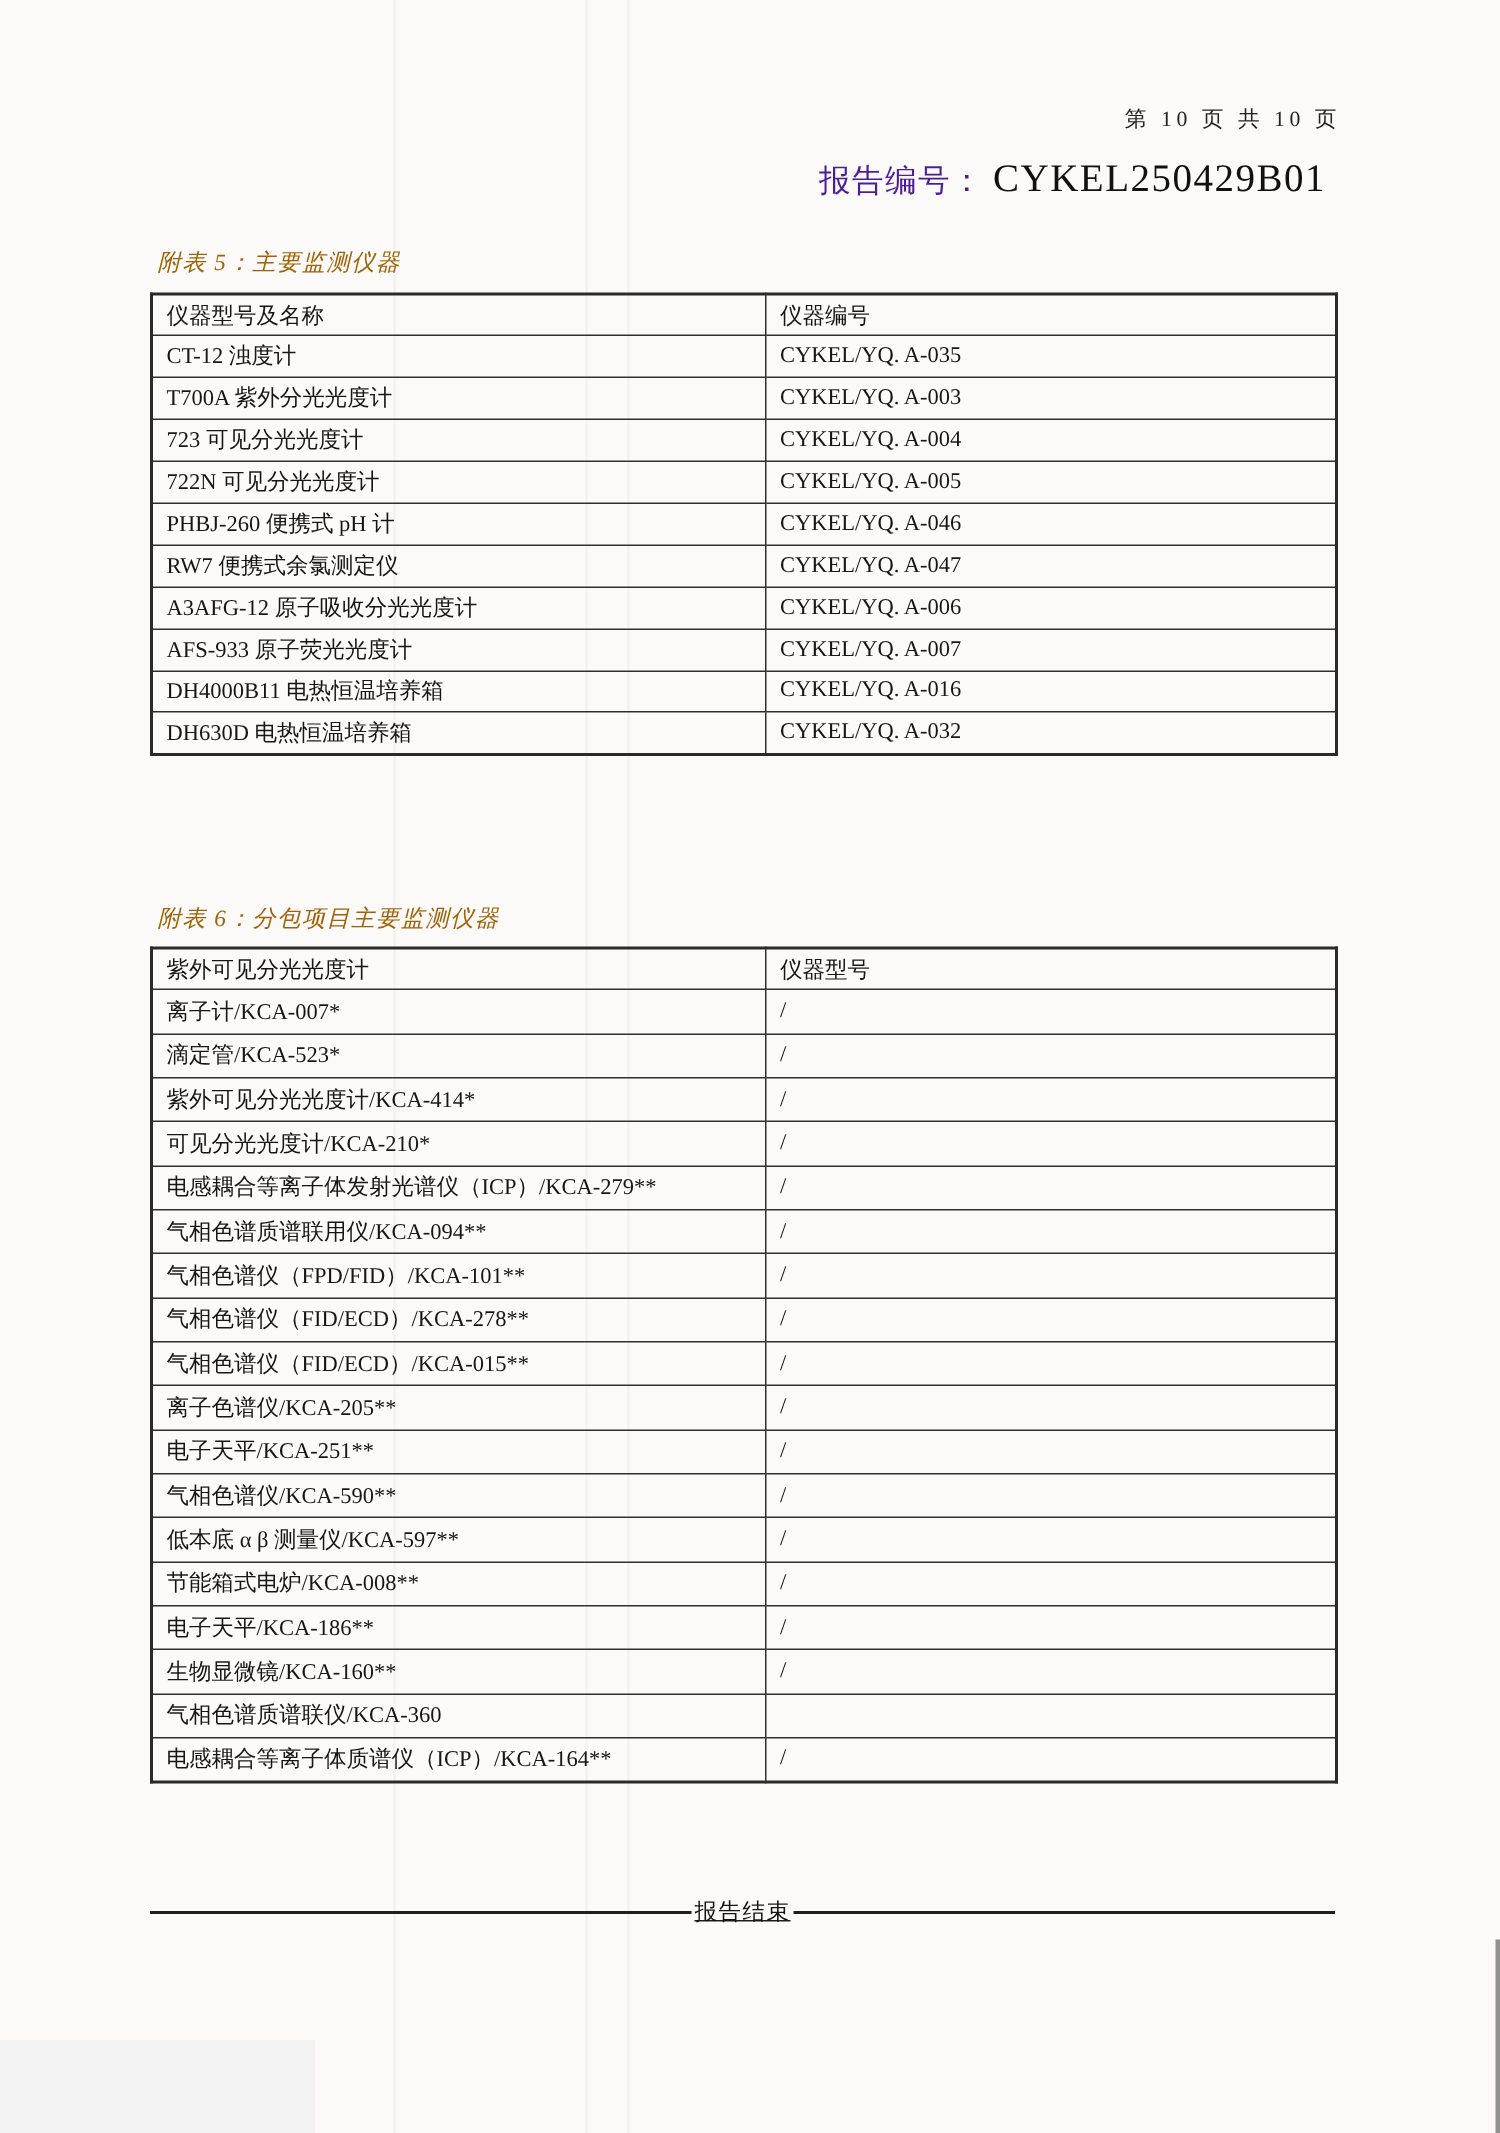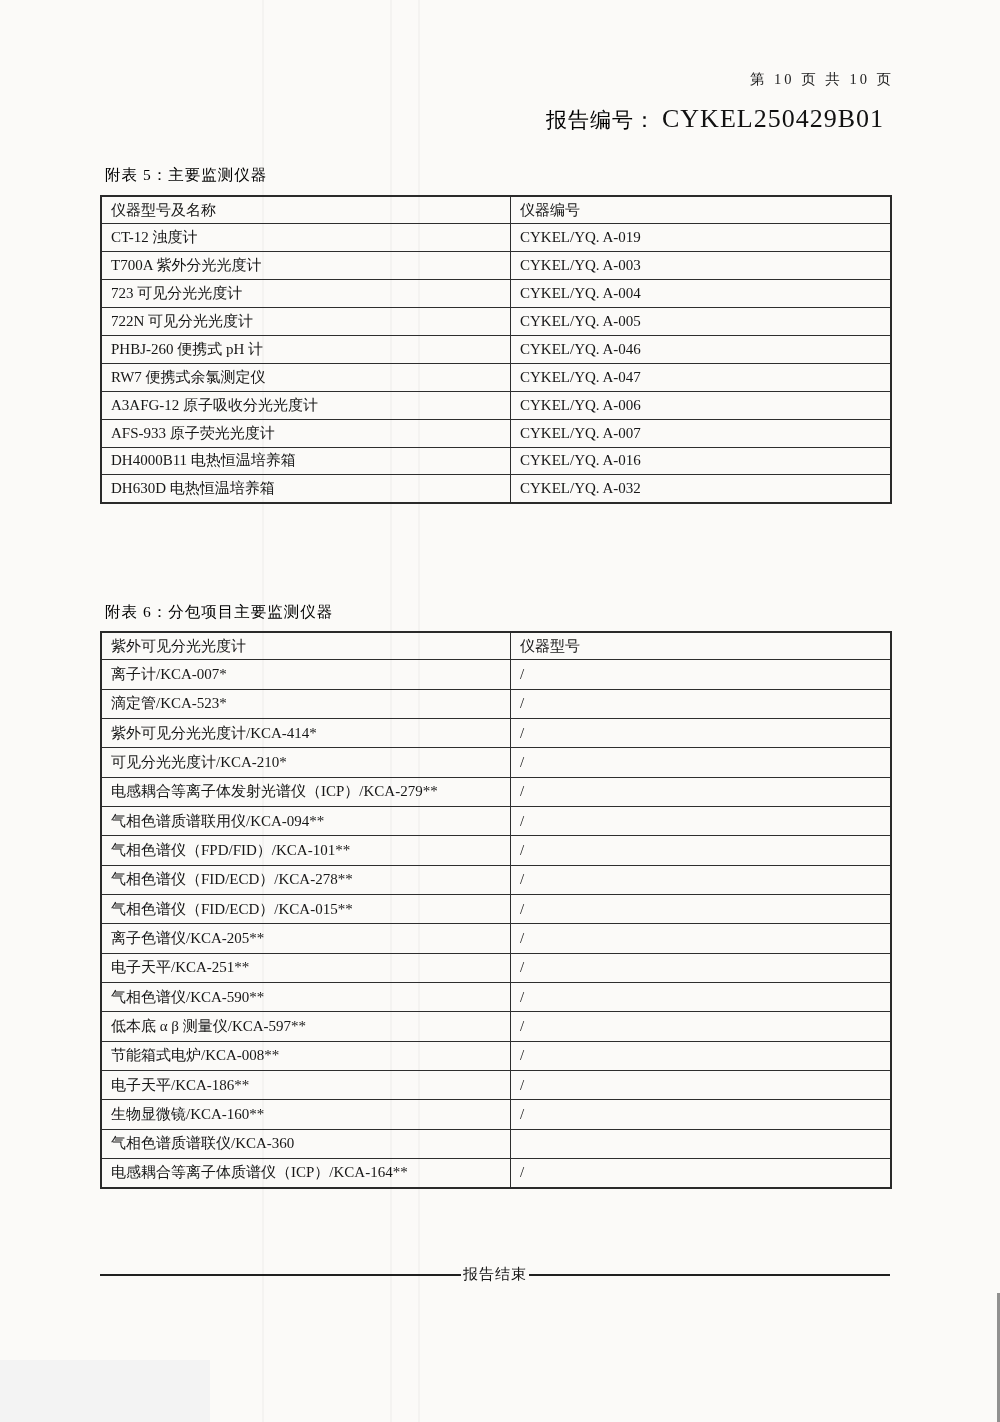--- a/index.html
+++ b/index.html
@@ -20,26 +20,26 @@
   .corner-smudge{position:absolute;left:0;top:1360px;width:210px;height:62px;background:rgba(190,200,215,0.12);}
 
   .page-info{
     position:absolute;top:70px;right:106px;
     font-size:14.5px;letter-spacing:3px;color:#222;
   }
   .report-line{
     position:absolute;top:104px;right:116px;
     white-space:nowrap;
   }
-  .report-label{font-size:21px;letter-spacing:1px;color:#000000;}
+  .report-label{font-size:21px;letter-spacing:1px;color:#4c1d95;}
   .report-value{font-size:26px;letter-spacing:1px;padding-left:6px;color:#111;}
 
   .caption{
     position:absolute;left:105px;
-    font-size:15.5px;color:#000000;letter-spacing:1px;
+    font-size:15.5px;color:#a16207;letter-spacing:1px;font-style:italic;
   }
   .c5{top:165px;}
   .c6{top:602px;}
 
   table{
     position:absolute;left:100px;
     width:792px;
     border-collapse:collapse;
     table-layout:fixed;
     background:transparent;
@@ -57,21 +57,21 @@
     overflow:hidden;
     color:#161616;
   }
   table{border:2px solid #2a2a2a;}
   .t5 tr{height:27.9px;}
   .t6 tr{height:27.9px;}
   th:first-child,td:first-child{width:50%;}
 
   .end-row{
     position:absolute;left:100px;top:1265px;width:790px;
-    display:flex;align-items:center;gap:2px;
+    display:flex;align-items:center;gap:2px;text-decoration:underline;
   }
   .end-row .rule{flex:1;border-top:2px solid #1f1f1f;height:0;}
   .end-text{font-size:15px;letter-spacing:1px;color:#141414;white-space:nowrap;}
 </style>
 </head>
 <body>
 
 <div class="sheet">
 
   <div class="streak s1"></div>
@@ -88,21 +88,21 @@
   <table class="t5">
       <thead>
         <tr>
           <th>仪器型号及名称</th>
           <th>仪器编号</th>
         </tr>
       </thead>
       <tbody>
         <tr>
           <td>CT-12 浊度计</td>
-          <td>CYKEL/YQ. A-019</td>
+          <td>CYKEL/YQ. A-035</td>
         </tr>
         <tr>
           <td>T700A 紫外分光光度计</td>
           <td>CYKEL/YQ. A-003</td>
         </tr>
         <tr>
           <td>723 可见分光光度计</td>
           <td>CYKEL/YQ. A-004</td>
         </tr>
         <tr>

